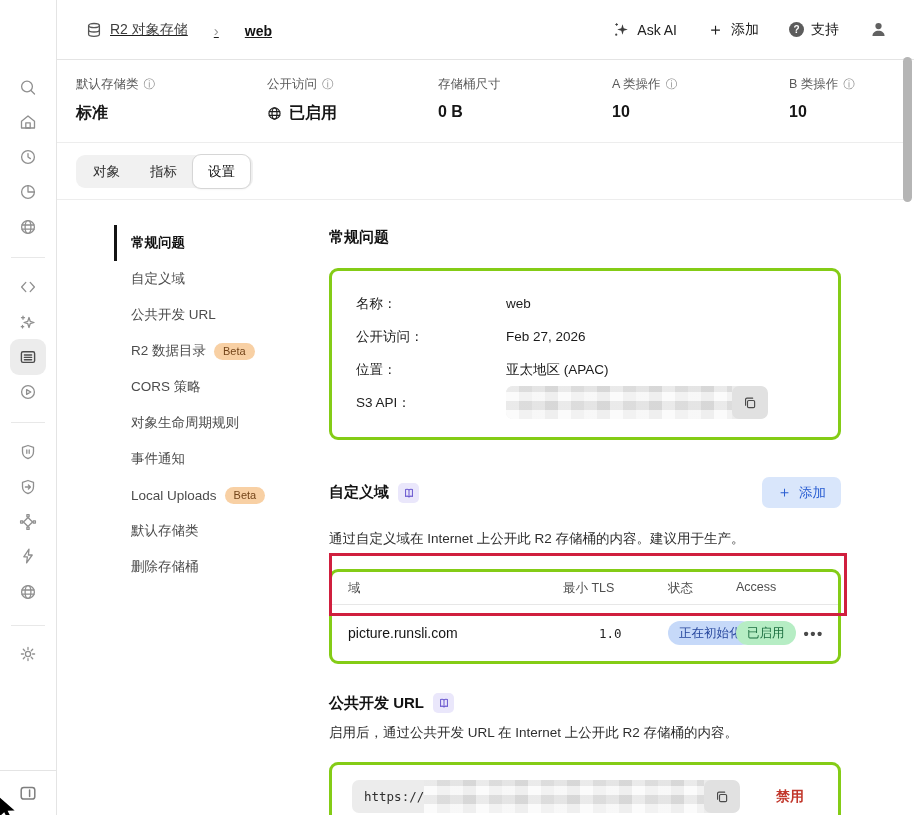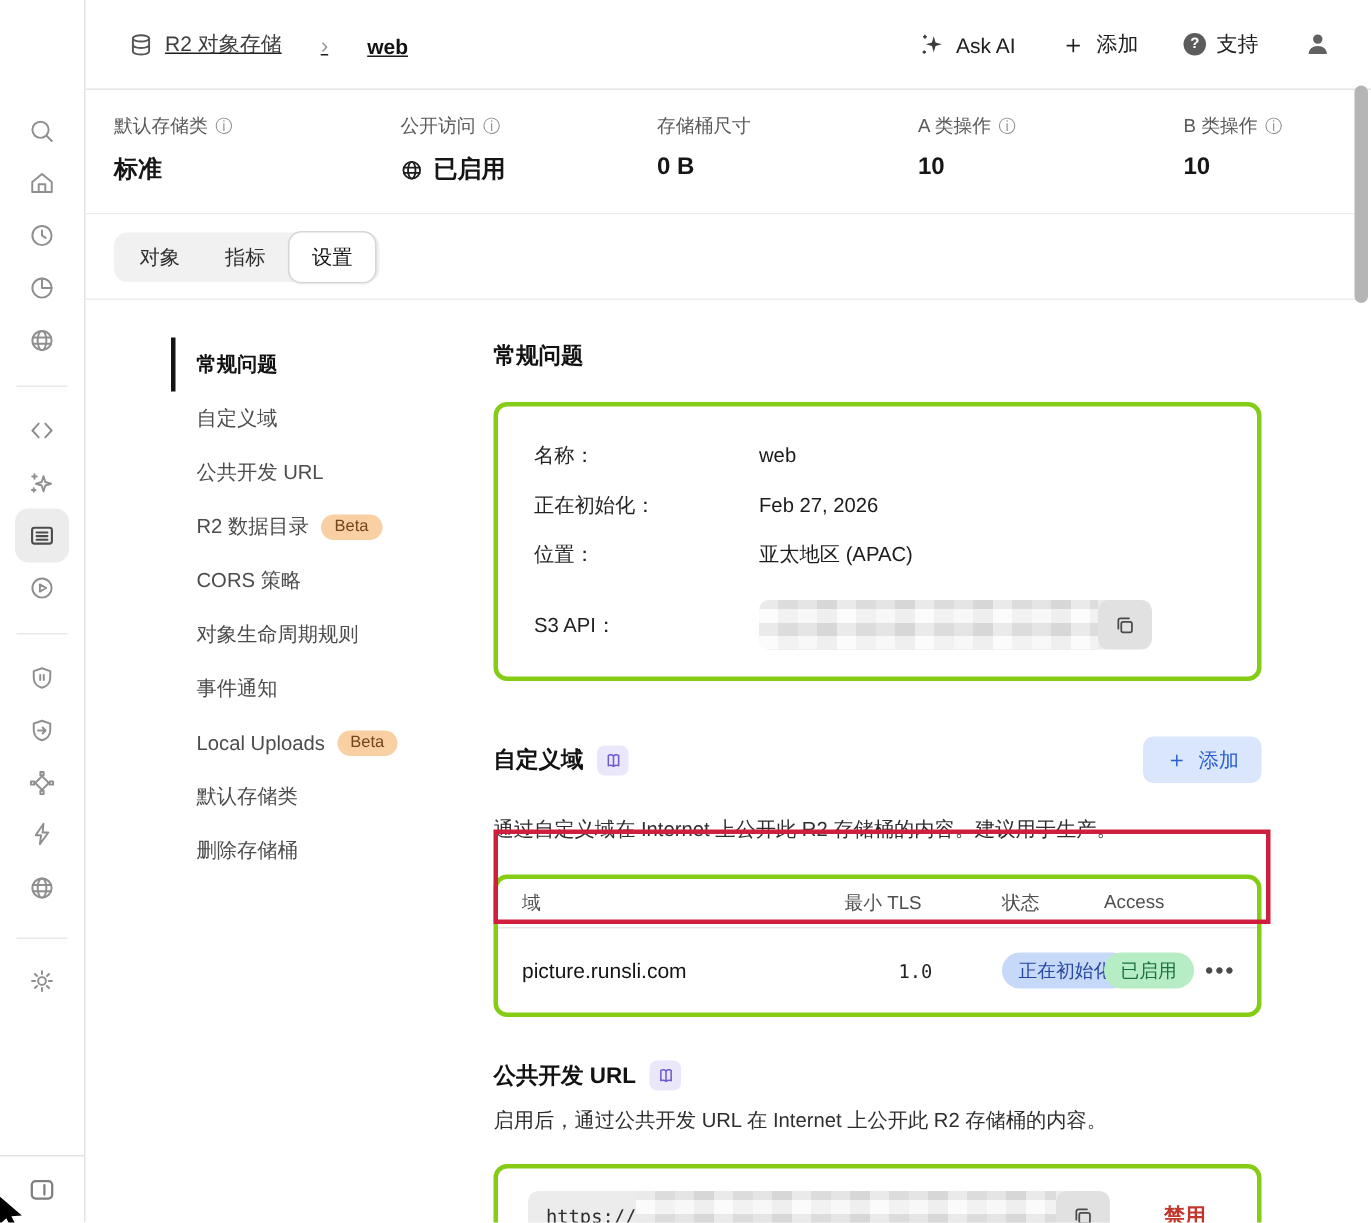--- a/index.html
+++ b/index.html
@@ -348,28 +348,28 @@
 
     <h2 class="sec-title" style="margin-top:28px">
         <span>常规问题</span>
       </h2>
     <div class="card gen-card">
       <div class="gen-row">
         <span class="gen-label">名称：</span>
         <span class="gen-value">web</span>
       </div>
       <div class="gen-row">
-        <span class="gen-label">正在初始化：</span>
+        <span class="gen-label">公开访问：</span>
         <span class="gen-value">Feb 27, 2026</span>
       </div>
       <div class="gen-row">
         <span class="gen-label">位置：</span>
         <span class="gen-value">亚太地区 (APAC)</span>
       </div>
-      <div class="gen-row" style="margin-top:14px">
+      <div class="gen-row" style="margin-top:0">
         <span class="gen-label">S3 API：</span>
         <span class="field s3-field">
           <span class="mosaic"></span>
           <span class="copy-seg">
             <svg width="16" height="16" viewBox="0 0 18 18" class="stroke-ic" style="stroke:#4a4a4a">
                 <rect x="6.2" y="6.2" width="8" height="8" rx="1.4"></rect>
                 <path d="M4 11.4 V5.2 a1.6 1.6 0 0 1 1.6-1.6 H12"></path>
               </svg>
           </span>
         </span>

